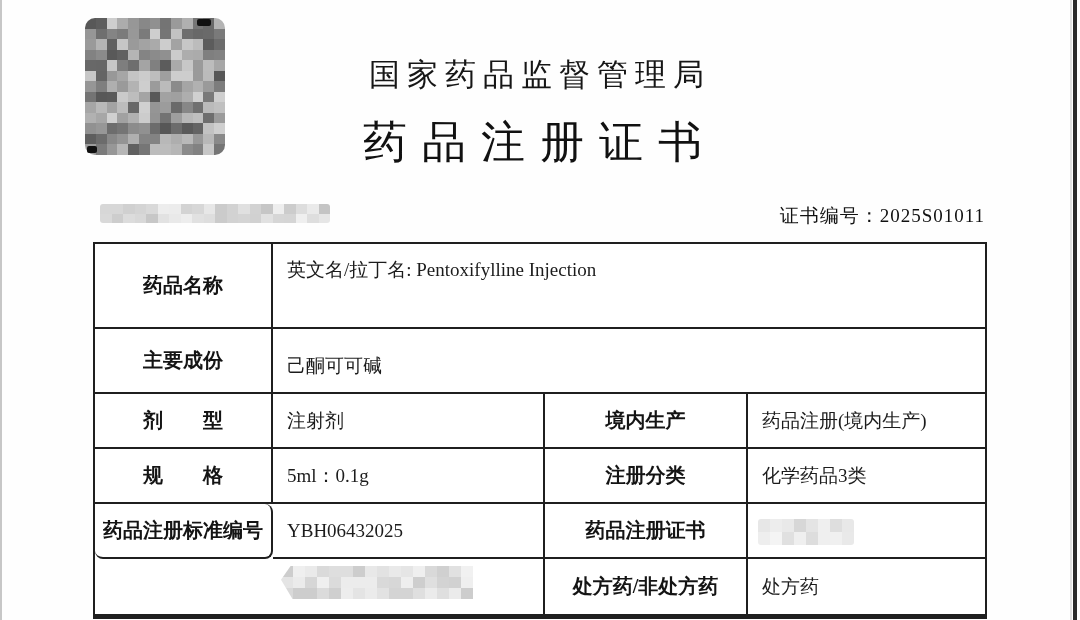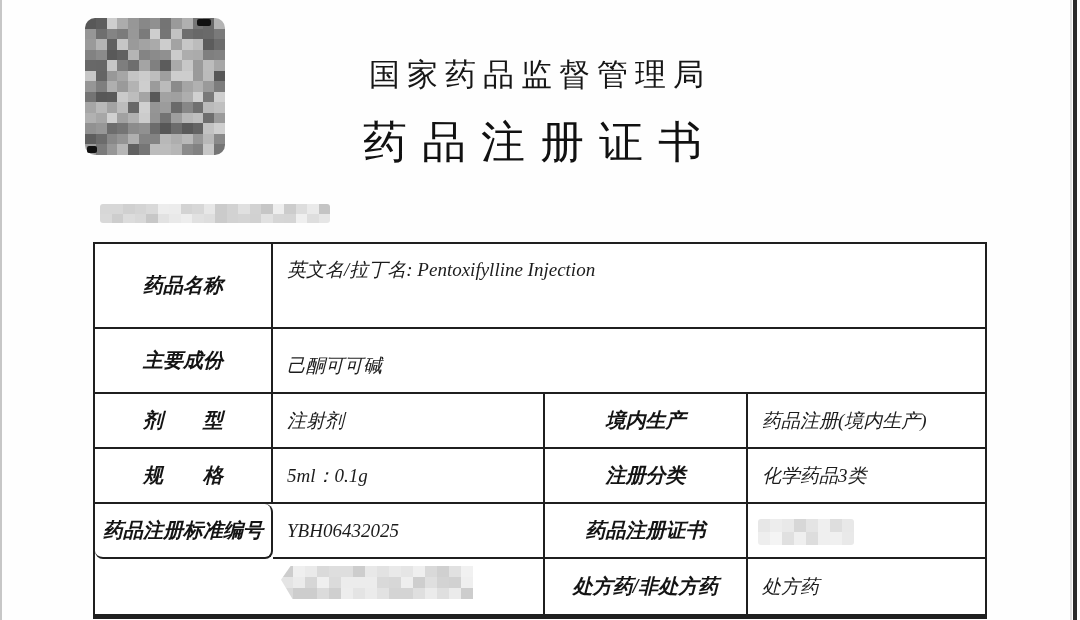--- a/index.html
+++ b/index.html
@@ -28,21 +28,20 @@
   .cert-no{position:absolute;top:203px;right:95px;font-size:19px;letter-spacing:1px;color:#111;}
 
   
   .regtable{
     position:absolute;left:93px;top:242px;width:894px;
     display:grid;box-sizing:border-box;
     grid-template-columns:178px 272px 203px 1fr;
     grid-template-rows:85px 65px 55px 55px 55px 55px;
     border:2px solid #1f1f1f;border-bottom-width:5px;
     background:#fff;
-    font-style:italic;
   }
   .cell{border-right:2px solid #1f1f1f;border-bottom:2px solid #1f1f1f;box-sizing:border-box;position:relative;}
   .cell.no-r{border-right:none;}
   .cell.no-b{border-bottom:none;}
   .lbl{display:flex;align-items:center;justify-content:center;font-weight:bold;font-size:20px;color:#141414;text-align:center;padding:0 4px;}
   .val{display:flex;align-items:center;font-size:19px;color:#1c1c1c;padding-left:14px;}
   .val-multiline{display:block;padding-top:9px;line-height:34px;font-size:19px;color:#1c1c1c;padding-left:14px;}
   .gen-line{letter-spacing:1.5px;}
 </style>
 </head>
@@ -267,20 +266,23 @@
       <div style="background: rgb(212, 212, 212);"></div>
       <div style="background: rgb(209, 209, 209);"></div>
       <div style="background: rgb(225, 225, 225);"></div>
       <div style="background: rgb(214, 214, 214);"></div>
       <div style="background: rgb(213, 213, 213);"></div>
       <div style="background: rgb(239, 239, 239);"></div>
       <div style="background: rgb(222, 222, 222);"></div>
       <div style="background: rgb(230, 230, 230);"></div>
     </div>
 
+  <div class="cert-no">
+    <span>证书编号：</span><span>2025S01011</span>
+  </div>
 
   <div class="regtable">
 
     <div class="cell lbl" style="grid-area:1/1/2/2;">药品名称</div>
     <div class="cell no-r val-multiline" style="grid-area:1/2/2/5;">
       <div>英文名/拉丁名: Pentoxifylline Injection</div>
     </div>
 
     <div class="cell lbl" style="grid-area:2/1/3/2;">主要成份</div>
     <div class="cell no-r val" style="grid-area:2/2/3/5;margin-top:10px;">己酮可可碱</div>

